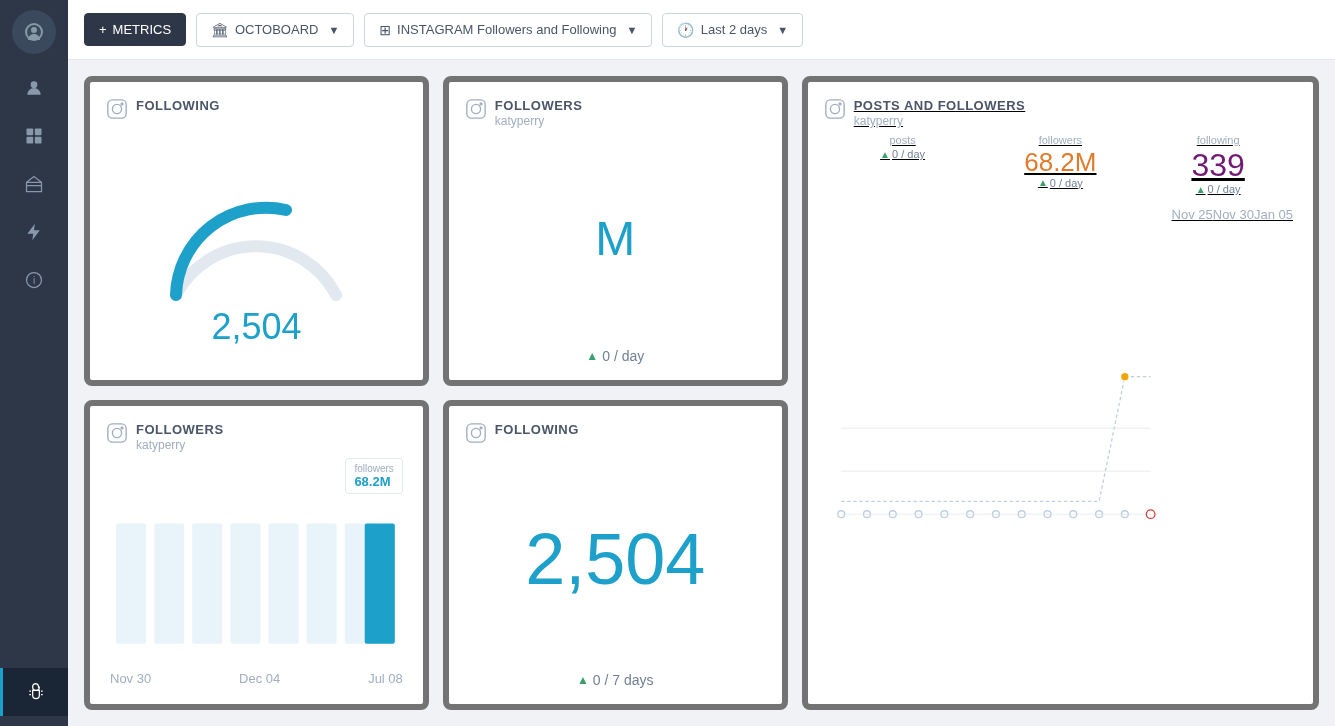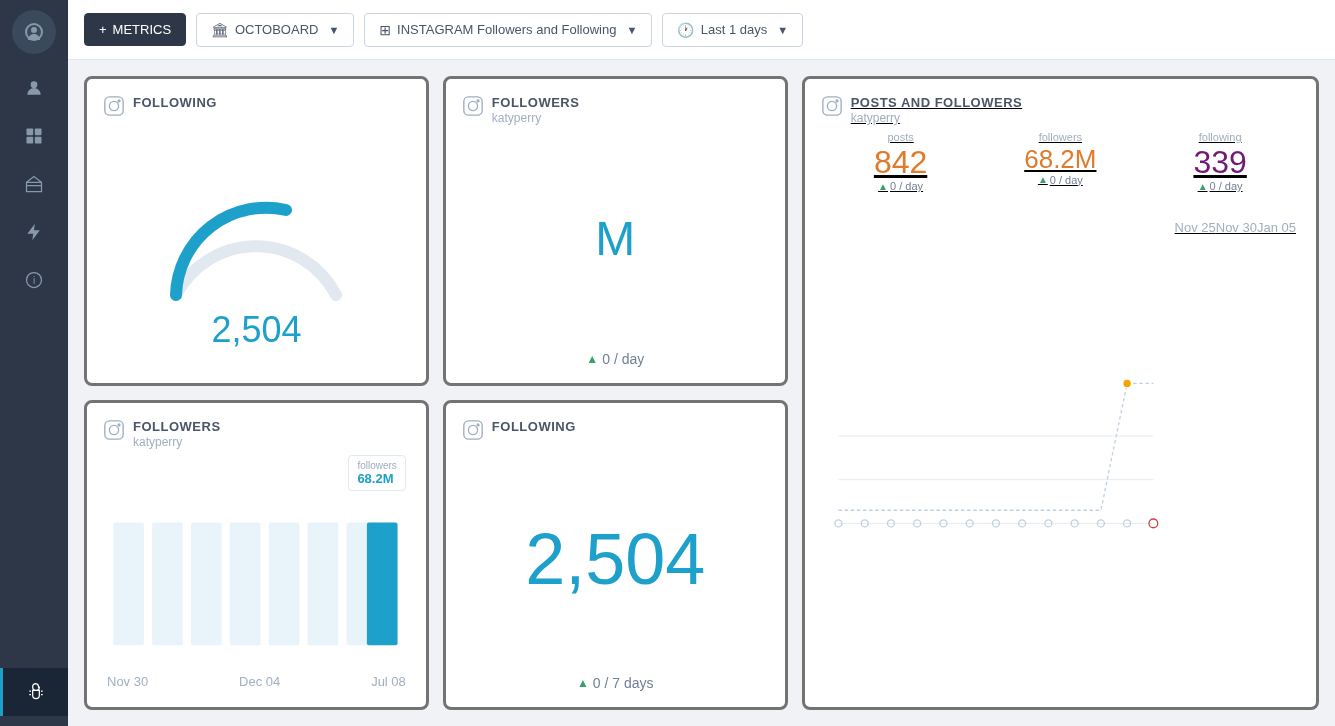--- a/index.html
+++ b/index.html
@@ -78,21 +78,21 @@
       grid-template-columns: 1fr 1fr 1.5fr;
       grid-template-rows: 1fr 1fr;
       gap: 14px;
       overflow: hidden;
     }
 
     
     .card {
       background: #fff;
       border-radius: 8px;
-      border: 3px solid #737373;
+      border: 6px solid #737373;
       padding: 16px;
       display: flex;
       flex-direction: column;
       overflow: hidden;
       position: relative;
     }
     .card-header {
       display: flex;
       align-items: flex-start;
       gap: 8px;
@@ -158,21 +158,21 @@
     
     .posts-followers-card {
       grid-column: 3;
       grid-row: 1 / 3;
       text-decoration: underline;
     }
     .pf-stats {
       display: grid;
       grid-template-columns: 1fr 1fr 1fr;
       gap: 0;
-      margin-bottom: 24px;
+      margin-bottom: 8px;
     }
     .pf-stat {
       text-align: center;
     }
     .pf-stat-label {
       font-size: 11px;
       color: #a0aec0;
       margin-bottom: 2px;
     }
     .pf-stat-value {
@@ -305,21 +305,21 @@
       <span>OCTOBOARD</span>
       <span class="arrow">▼</span>
     </button>
     <button class="topbar-btn">
       <span style="font-size:14px;">⊞</span>
       <span>INSTAGRAM Followers and Following</span>
       <span class="arrow">▼</span>
     </button>
     <button class="topbar-btn">
       <span style="font-size:14px;">🕐</span>
-      <span>Last 1 days</span>
+      <span>Last 2 days</span>
       <span class="arrow">▼</span>
     </button>
   </div>
 
   <div class="content">
 
     <div class="card">
       <div class="card-header">
         <svg class="ig-icon-svg" viewBox="0 0 24 24" fill="none" stroke="#a0aec0" stroke-width="1.5">
           <rect x="2" y="2" width="20" height="20" rx="5" ry="5"></rect>
@@ -371,21 +371,20 @@
           <circle cx="17.5" cy="6.5" r="1" fill="#a0aec0"></circle>
         </svg>
         <div>
           <div class="card-title">POSTS AND FOLLOWERS</div>
           <div class="card-subtitle">katyperry</div>
         </div>
       </div>
       <div class="pf-stats">
         <div class="pf-stat">
           <div class="pf-stat-label">posts</div>
-          <div class="pf-stat-value posts-color">842</div>
           <div class="pf-stat-delta">
             <span style="color:#38a169;font-size:10px;">▲</span>
             <span style="color:#718096;">0 / day</span>
           </div>
         </div>
         <div class="pf-stat">
           <div class="pf-stat-label">followers</div>
           <div class="pf-stat-value followers-color" style="font-size:26px;">68.2M</div>
           <div class="pf-stat-delta">
             <span style="color:#38a169;font-size:10px;">▲</span>

